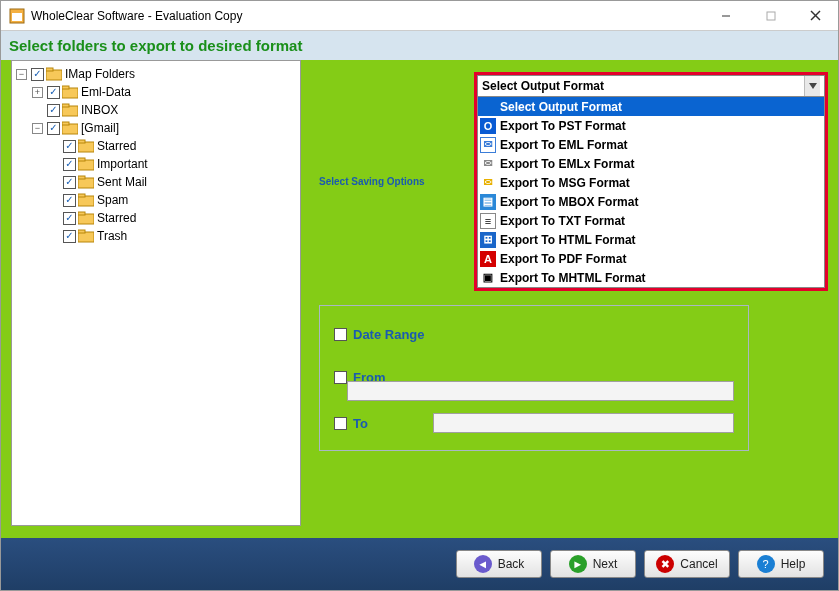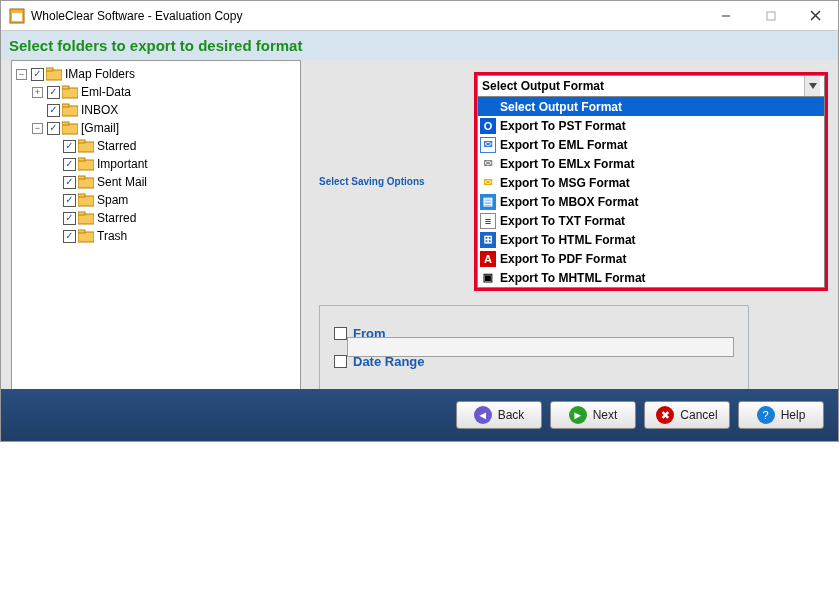--- a/index.html
+++ b/index.html
@@ -1,17 +1,17 @@
 <!DOCTYPE html>
 <html><head>
 <meta charset="utf-8">
 <style>
 * { box-sizing: border-box; margin: 0; padding: 0; font-family: "Segoe UI", Tahoma, sans-serif; font-size: 12px; }
 body { background: #fff; }
-.window { width: 839px; height: 442px; border: 1px solid #999; background: #e5e5e5; display: flex; flex-direction: column; position: relative; }
+.window { width: 839px; height: 591px; border: 1px solid #999; background: #84cc16; display: flex; flex-direction: column; position: relative; }
 .titlebar { height: 30px; background: #fff; display: flex; align-items: center; padding: 0 0 0 8px; border-bottom: 1px solid #ccc; }
 .titlebar-icon { width: 16px; height: 16px; display: inline-flex; align-items: center; justify-content: center; margin-right: 6px; }
 .titlebar-title { flex: 1; color: #000; }
 .titlebar-btns { display: flex; }
 .titlebar-btn { width: 45px; height: 29px; display: flex; align-items: center; justify-content: center; color: #333; }
 .titlebar-btn:last-child { width: 45px; }
 .header-msg { padding: 6px 8px 6px 8px; color: #1a8f1a; font-weight: bold; font-size: 15px; background:#d6e4ef; }
 .content { flex: 1; display: flex; padding: 0 10px 0px 10px; gap: 18px; overflow: hidden; }
 .tree-panel { width: 290px; background: #fff; border: 1px solid #999; padding: 4px; overflow: auto; height: 466px;}
 .tree ul { list-style: none; padding-left: 16px; }
@@ -240,28 +240,28 @@
                   <span class="dd-icon" style="color:#000;">▣</span>
                   <span>Export To MHTML Format</span>
                 </div>
             </div>
           </div>
         </div>
       </div>
 
 
       <div class="filter-box">
+        <div class="filter-row date-row">
+          <span class="chk2"></span>
+          <span class="flabel">Date Range</span>
+        </div>
         <div class="filter-row">
           <span class="chk2"></span>
           <span class="flabel">From</span>
           <input class="txt" style="position: relative; top: 14px; margin-left: -86px;">
-        </div>
-        <div class="filter-row date-row">
-          <span class="chk2"></span>
-          <span class="flabel">Date Range</span>
         </div>
         <div style="height:12px"></div>
         <div class="filter-row">
           <span class="chk2"></span>
           <span class="flabel">To</span>
           <input class="txt" style="">
         </div>
 
       </div>
 

